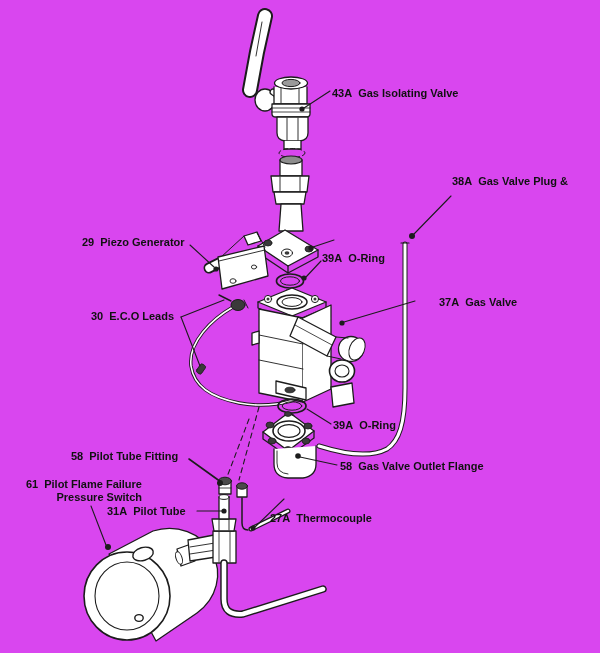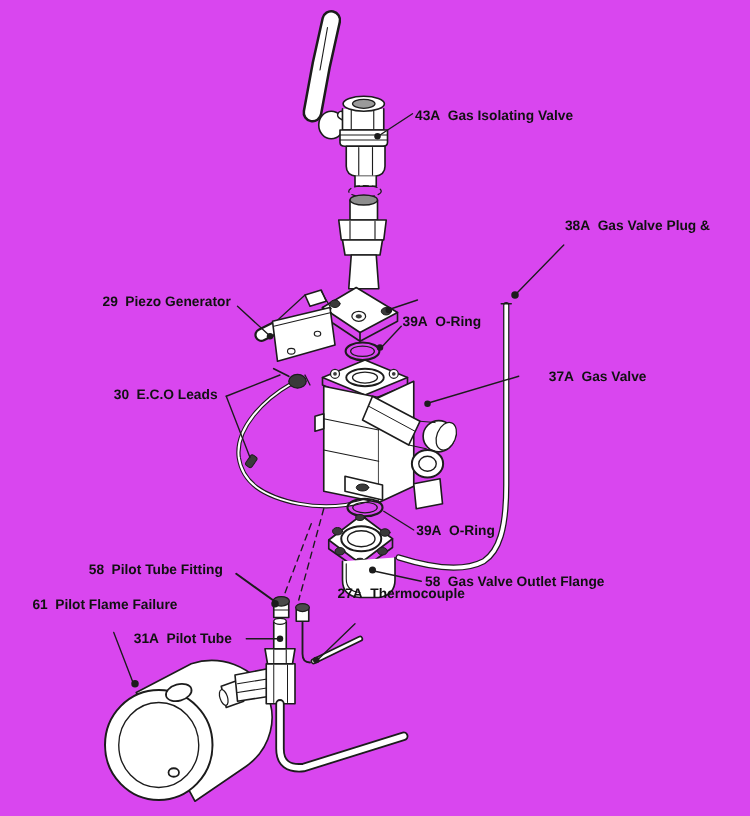--- a/index.html
+++ b/index.html
@@ -243,23 +243,24 @@
 <div class="callout" style="left:340px;top:460px;">
   <span class="num">58</span><span>Gas Valve Outlet Flange</span>
 </div>
 
 <div class="callout" style="left:71px;top:450px;">
   <span class="num">58</span><span>Pilot Tube Fitting</span>
 </div>
 
 <div class="callout center" style="left:6px;top:478px;width:136px;">
   <div><span class="num">61</span><span>Pilot Flame Failure</span></div>
+  <div>Pressure Switch</div>
 </div>
 
 <div class="callout" style="left:107px;top:505px;">
   <span class="num">31A</span><span>Pilot Tube</span>
 </div>
 
-<div class="callout" style="left:270px;top:469px;">
+<div class="callout" style="left:270px;top:512px;">
   <span class="num">27A</span><span>Thermocouple</span>
 </div>
 
 </div>
 
 </body></html>

